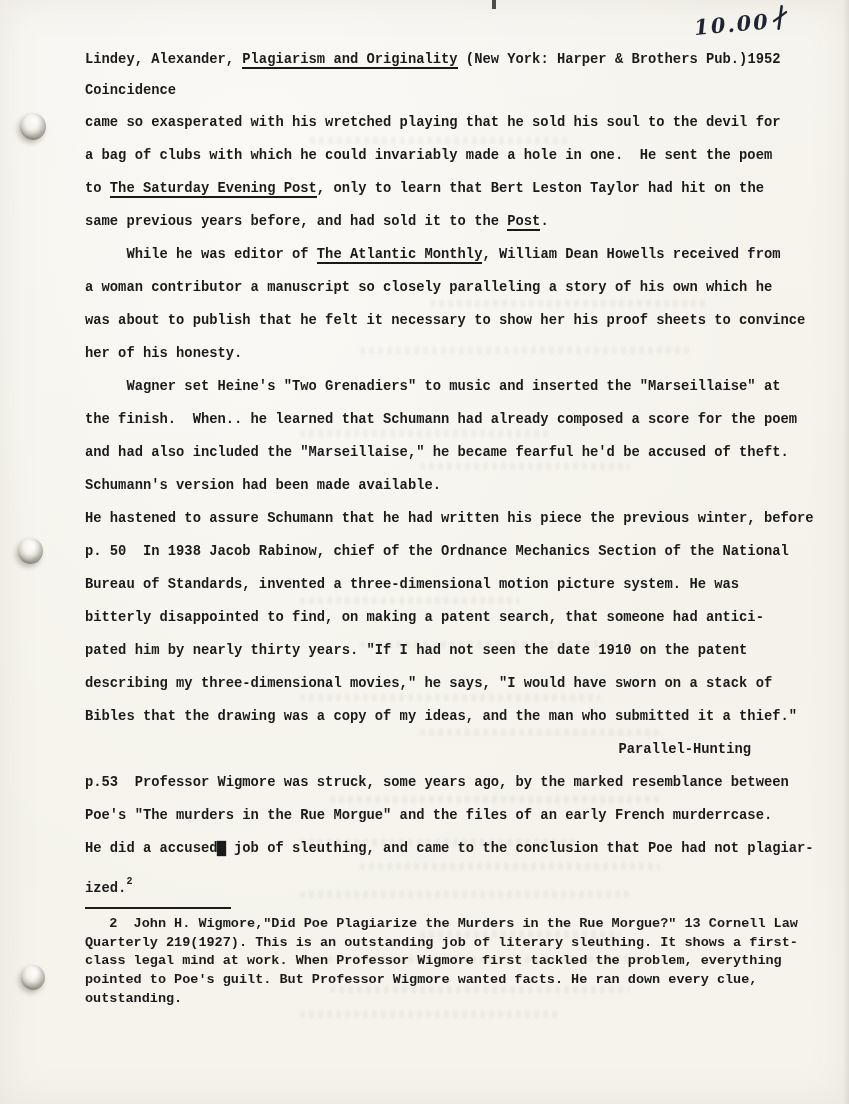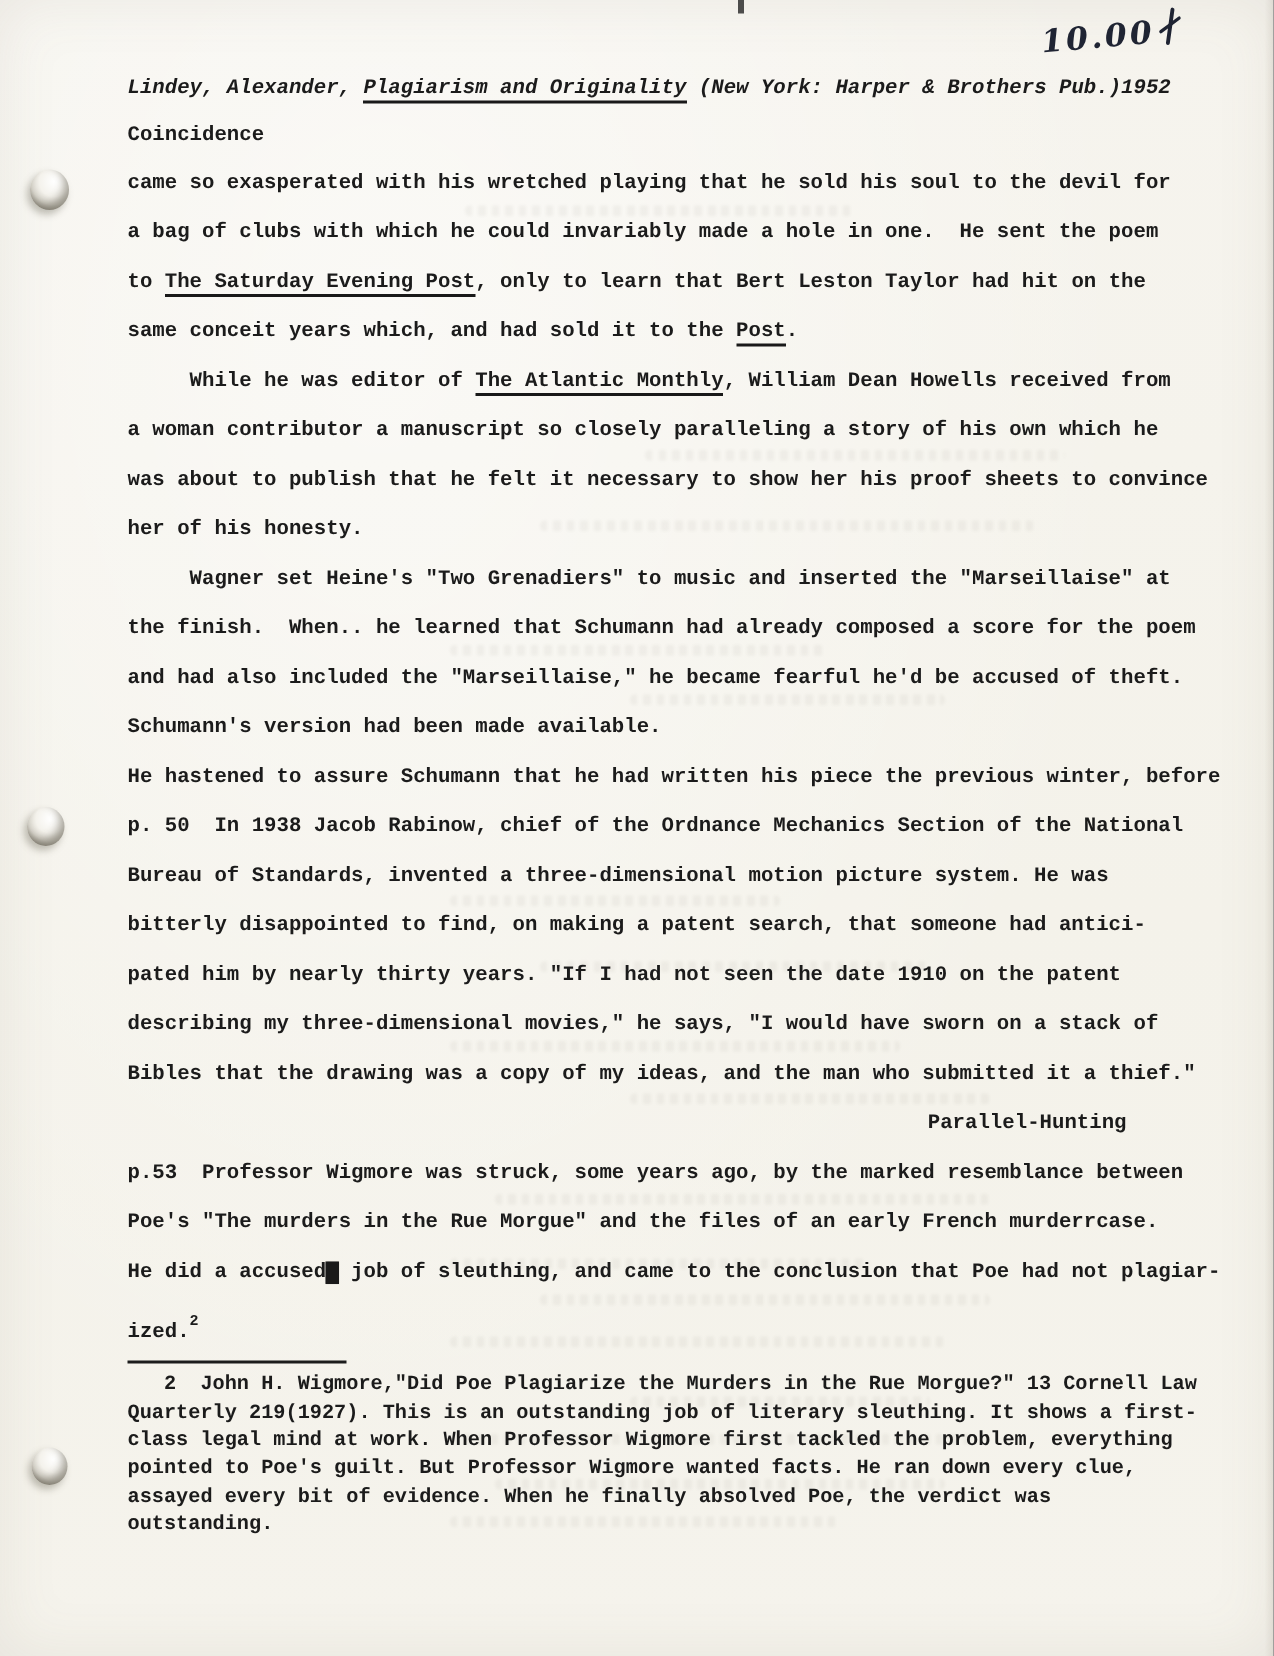--- a/index.html
+++ b/index.html
@@ -12,21 +12,21 @@
       linear-gradient(180deg,#f6f4ee 0%, #f4f2ea 55%, #f5f3ec 100%);
     box-shadow: inset 0 0 40px rgba(120,110,90,0.10);
     overflow:hidden;
     font-family:"Liberation Mono","DejaVu Sans Mono",monospace;
     color:#1b1b1b;
   }
   .text-col{
     position:absolute;left:85px;top:40px;width:746px;
   }
   .line{white-space:pre;font-weight:700;font-size:13.8px;letter-spacing:0;}
-  .l-title{height:36px;line-height:40px;font-style:italic;}
+  .l-title{height:36px;line-height:40px;}
   .l-heading{height:30px;line-height:30px;text-align:left;padding-right:80px;}
   .l-body{height:33px;line-height:33px;}
   .l-heading2{height:33px;line-height:33px;text-align:right;padding-right:80px;}
   .l-rule{height:2px;width:146px;background:#1c1c1c;margin:9px 0 6px 0;}
   .l-footnote{height:18.7px;line-height:18.7px;font-size:13.5px;}
   .seg-u{border-bottom:2px solid #191919;}
   .seg-sup{font-size:10px;vertical-align:8px;}
   .seg-blot{color:transparent;background:#1a1a1a;box-shadow:0 0 1px #1a1a1a;}
   
   .handwriting{
@@ -95,21 +95,21 @@
         <line x1="2" y1="16" x2="15" y2="8" stroke="#1f2433" stroke-width="2.2" stroke-linecap="round"></line>
       </svg></span>
   </div>
 
   <div class="text-col">
       <div class="line l-title"><span>Lindey, Alexander, </span><span class="seg-u">Plagiarism and Originality</span><span> (New York: Harper &amp; Brothers Pub.)1952</span></div>
       <div class="line l-heading"><span>Coincidence</span></div>
       <div class="line l-body"><span>came so exasperated with his wretched playing that he sold his soul to the devil for</span></div>
       <div class="line l-body"><span>a bag of clubs with which he could invariably made a hole in one.  He sent the poem</span></div>
       <div class="line l-body"><span>to </span><span class="seg-u">The Saturday Evening Post</span><span>, only to learn that Bert Leston Taylor had hit on the</span></div>
-      <div class="line l-body"><span>same conceit years which, and had sold it to the </span><span class="seg-u">Post</span><span>.</span></div>
+      <div class="line l-body"><span>same previous years before, and had sold it to the </span><span class="seg-u">Post</span><span>.</span></div>
       <div class="line l-body"><span>     While he was editor of </span><span class="seg-u">The Atlantic Monthly</span><span>, William Dean Howells received from</span></div>
       <div class="line l-body"><span>a woman contributor a manuscript so closely paralleling a story of his own which he</span></div>
       <div class="line l-body"><span>was about to publish that he felt it necessary to show her his proof sheets to convince</span></div>
       <div class="line l-body"><span>her of his honesty.</span></div>
       <div class="line l-body"><span>     Wagner set Heine's "Two Grenadiers" to music and inserted the "Marseillaise" at</span></div>
       <div class="line l-body"><span>the finish.  When.. he learned that Schumann had already composed a score for the poem</span></div>
       <div class="line l-body"><span>and had also included the "Marseillaise," he became fearful he'd be accused of theft.</span></div>
       <div class="line l-body"><span>Schumann's version had been made available.</span></div>
       <div class="line l-body"><span>He hastened to assure Schumann that he had written his piece the previous winter, before</span></div>
       <div class="line l-body"><span>p. 50  In 1938 Jacob Rabinow, chief of the Ordnance Mechanics Section of the National</span></div>
@@ -121,17 +121,16 @@
       <div class="line l-heading2"><span>Parallel-Hunting</span></div>
       <div class="line l-body"><span>p.53  Professor Wigmore was struck, some years ago, by the marked resemblance between</span></div>
       <div class="line l-body"><span>Poe's "The murders in the Rue Morgue" and the files of an early French murderrcase.</span></div>
       <div class="line l-body"><span>He did a accused</span><span class="seg-blot">x</span><span> job of sleuthing, and came to the conclusion that Poe had not plagiar-</span></div>
       <div class="line l-body"><span>ized.</span><span class="seg-sup">2</span></div>
       <div class="l-rule"></div>
       <div class="line l-footnote"><span>   2  John H. Wigmore,"Did Poe Plagiarize the Murders in the Rue Morgue?" 13 Cornell Law</span></div>
       <div class="line l-footnote"><span>Quarterly 219(1927). This is an outstanding job of literary sleuthing. It shows a first-</span></div>
       <div class="line l-footnote"><span>class legal mind at work. When Professor Wigmore first tackled the problem, everything</span></div>
       <div class="line l-footnote"><span>pointed to Poe's guilt. But Professor Wigmore wanted facts. He ran down every clue,</span></div>
-      <div class="line l-footnote"><span>assayed every bit of evidence. When he finally absolved Poe, the verdict was</span></div>
       <div class="line l-footnote"><span>outstanding.</span></div>
     </div>
 
 </div>
 
 </body></html>

